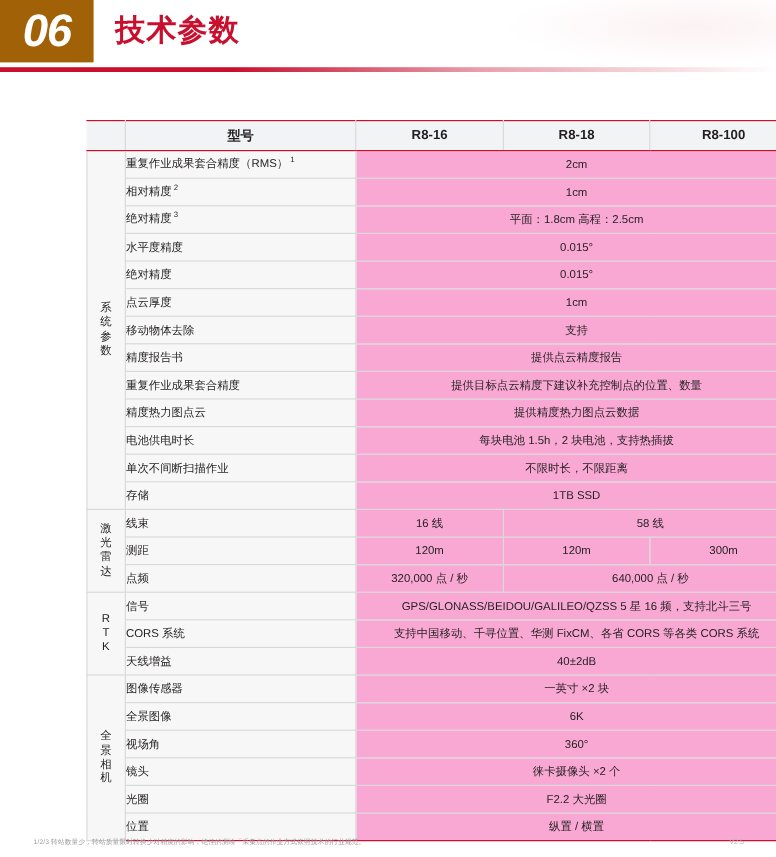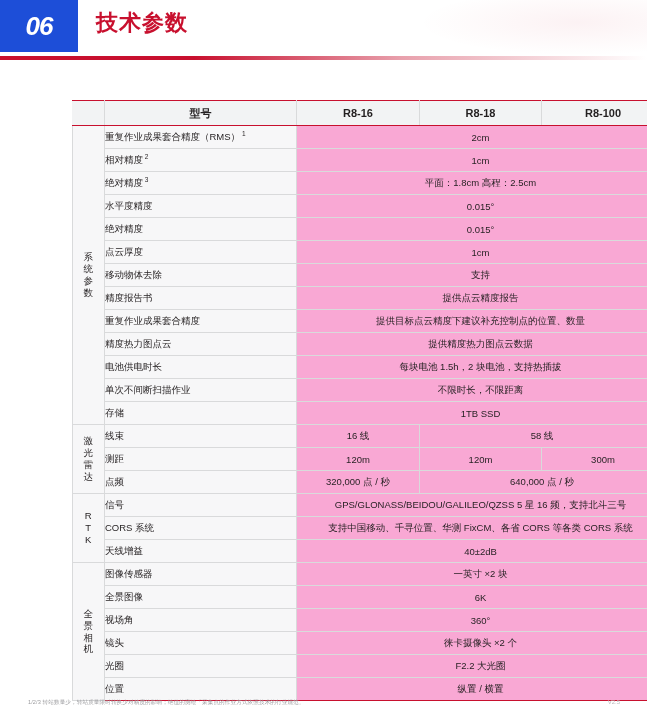--- a/index.html
+++ b/index.html
@@ -20,34 +20,34 @@
   .header {
     position: relative;
     height: 60px;
   }
   .num-badge {
     position: absolute;
     left: 0;
     top: 0;
     width: 78px;
     height: 52px;
-    background: #1d4ed8;
+    background: #a16207;
     color: #ffffff;
-    font-size: 26px;
+    font-size: 38px;
     font-style: italic;
     font-weight: bold;
     line-height: 52px;
     text-align: center;
     letter-spacing: -1px;
   }
   .header-title {
     position: absolute;
     left: 96px;
     top: 8px;
-    font-size: 22px;
+    font-size: 25px;
     font-weight: bold;
     color: #c8102e;
     letter-spacing: 1px;
   }
   .header-rule {
     position: absolute;
     left: 0;
     top: 56px;
     width: 647px;
     height: 4px;

